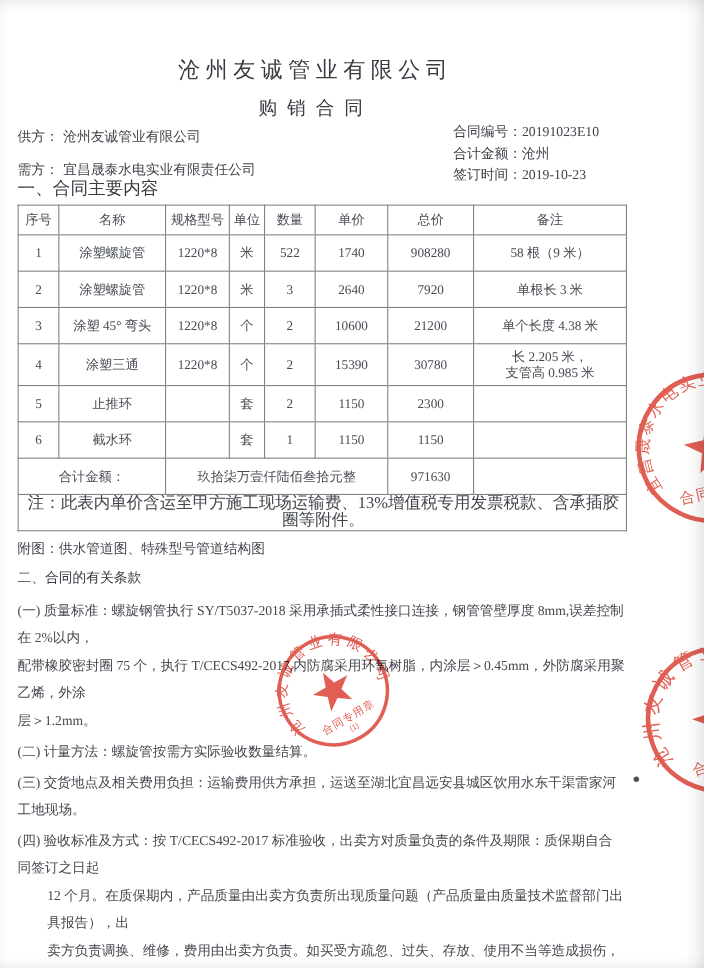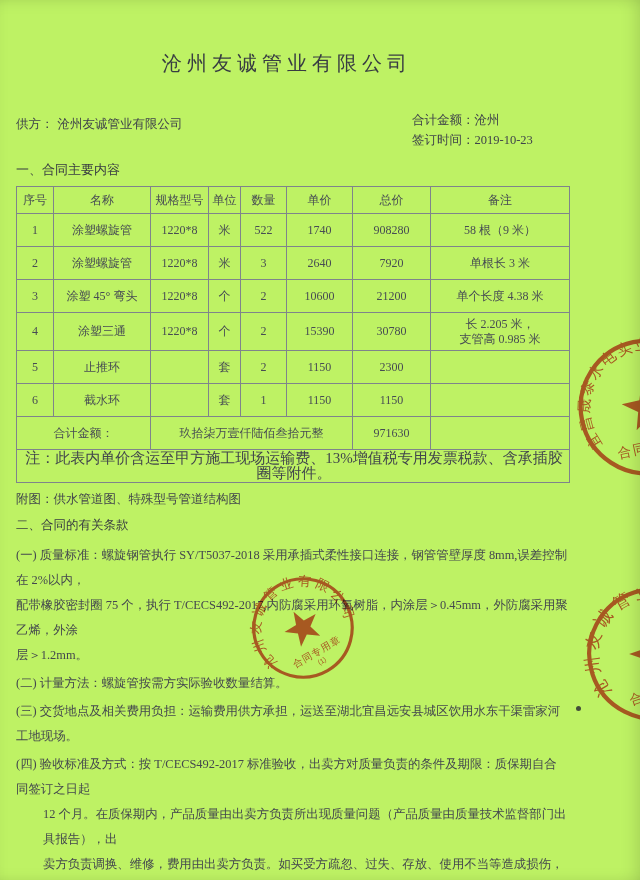--- a/index.html
+++ b/index.html
@@ -1,29 +1,29 @@
 <!DOCTYPE html>
 <html><head>
 <meta charset="utf-8">
 <style>
   html,body{margin:0;padding:0;}
   body{width:640px;height:880px;background:#e9e9e9;font-family:"Liberation Serif","DejaVu Serif",serif;}
-  .page{position:relative;width:640px;height:880px;background:#bef264;overflow:hidden;
+  .page{position:relative;width:640px;height:880px;background:#ffffff;overflow:hidden;
         box-shadow:inset -14px 0 20px -14px rgba(0,0,0,.18), inset 0 14px 16px -14px rgba(0,0,0,.10),
                    inset 0 -12px 16px -14px rgba(0,0,0,.10), inset 10px 0 14px -12px rgba(0,0,0,.06);
         color:#3c4046;}
   .abs{position:absolute;}
   .title1{top:50px;left:0;width:574px;text-align:center;font-size:20px;letter-spacing:5px;color:#383c42;}
   .title2{top:87px;left:0;width:574px;text-align:center;font-size:17px;letter-spacing:9px;color:#383c42;}
   .partyline{font-size:12.5px;color:#3f434a;}
   .supplier{top:116px;left:16px;}
   .buyer{top:146px;left:16px;}
   .party-label{margin-right:4px;}
   .meta{top:111px;left:412px;font-size:12.5px;line-height:19.5px;color:#3f434a;}
-  .sec1{top:161px;left:16px;font-size:13px;color:#373b41;}
+  .sec1{top:161px;left:16px;font-size:16px;color:#373b41;}
   .sec1 span, .partyline span{display:inline;}
   table.items{position:absolute;top:186px;left:16px;width:553px;border-collapse:collapse;table-layout:fixed;
         font-size:12px;color:#474c53;}
   table.items td,table.items th{border:1px solid #7f848b;text-align:center;vertical-align:middle;
         font-weight:normal;padding:1px 2px;overflow:hidden;}
   table.items thead tr{height:27px;}
   table.items tbody tr{height:33px;}
   table.items tbody tr:nth-child(4){height:38px;}
   table.items td:last-child{white-space:pre-line;line-height:15px;text-align:center;}
   tr.totalrow{height:33px;}
@@ -43,26 +43,31 @@
   .stampC{left:571px;top:571px;width:166px;height:166px;transform:rotate(-18deg);}
   .ink-dot{left:576px;top:706px;width:5px;height:5px;border-radius:50%;background:#2e3033;opacity:.85;}
   .stamp text{font-family:"Liberation Sans","DejaVu Sans",sans-serif;fill:currentColor;}
 </style>
 </head>
 <body>
 
 <div class="page">
 
   <div class="abs title1">沧州友诚管业有限公司</div>
+  <div class="abs title2">购销合同</div>
 
   <div class="abs partyline supplier">
     <span class="party-label">供方：</span><span>沧州友诚管业有限公司</span>
   </div>
+  <div class="abs partyline buyer">
+    <span class="party-label">需方：</span><span>宜昌晟泰水电实业有限责任公司</span>
+  </div>
 
   <div class="abs meta">
+    <div><span>合同编号：</span><span>20191023E10</span></div>
     <div><span>合计金额：</span><span>沧州</span></div>
     <div><span>签订时间：</span><span>2019-10-23</span></div>
   </div>
 
   <div class="abs sec1">一、合同主要内容</div>
 
   <table class="items">
     <colgroup>
       <col style="width:37px">
         <col style="width:97px">

